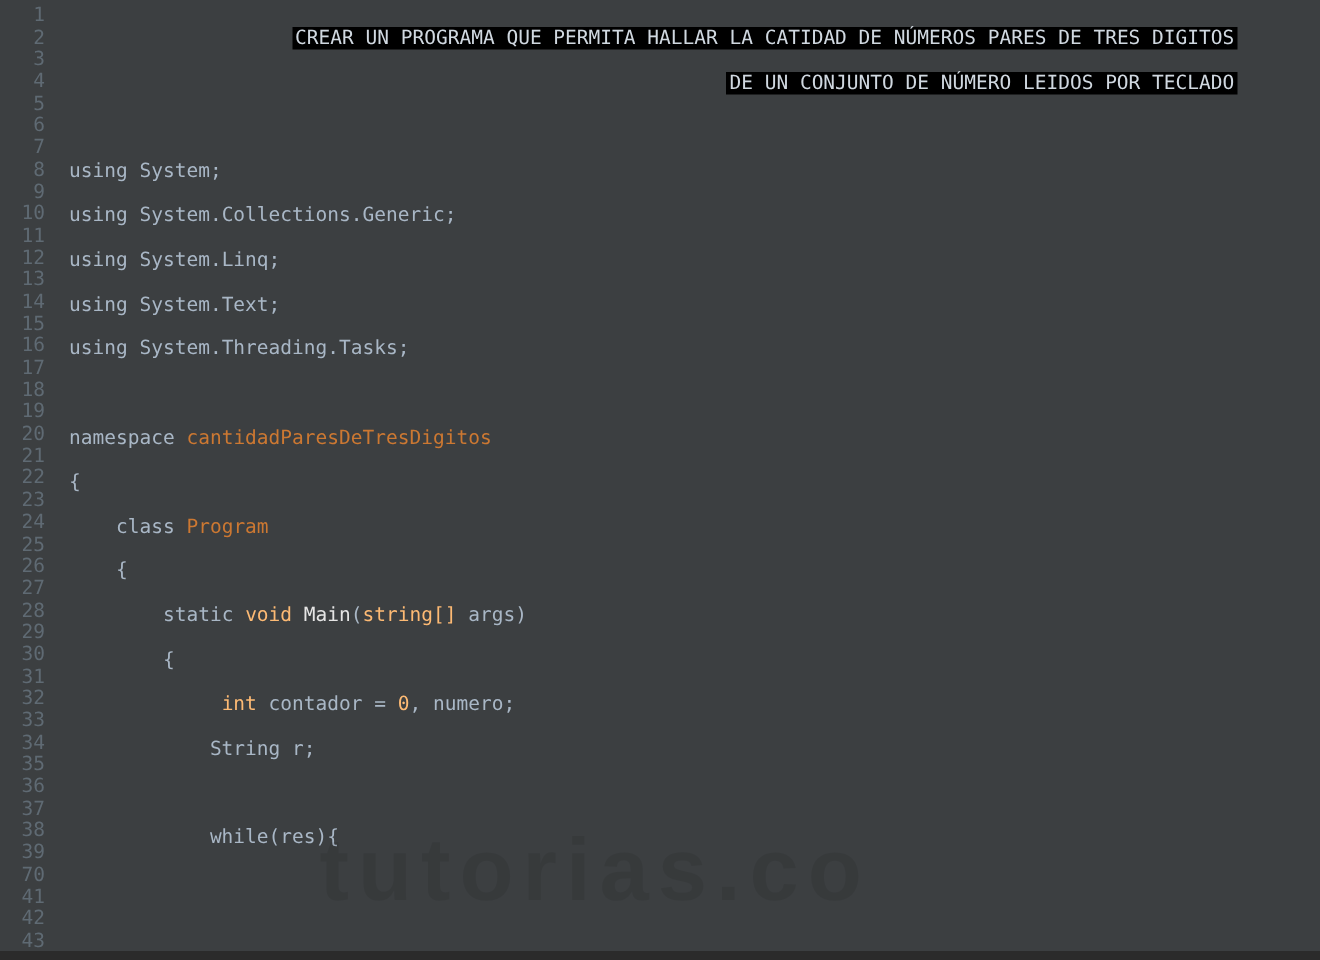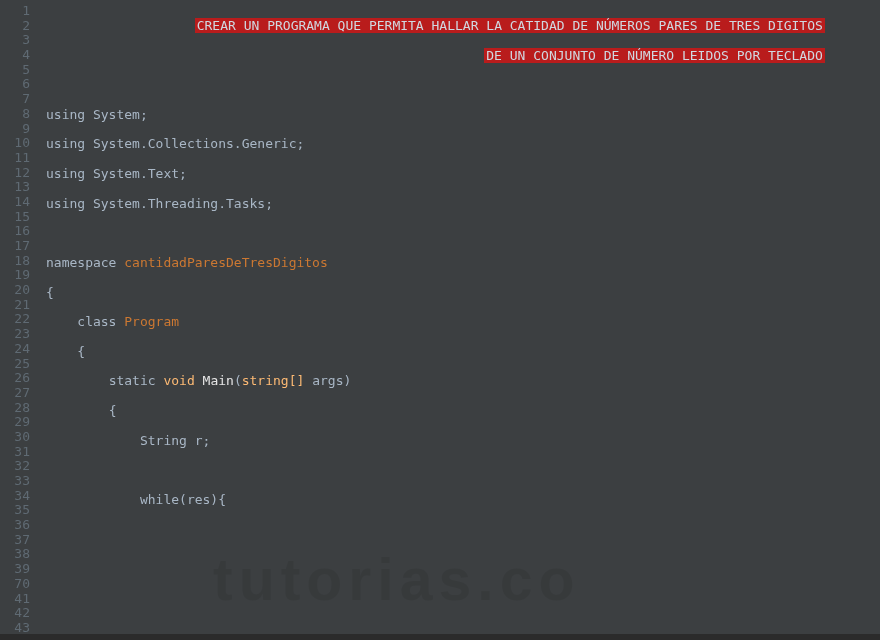--- a/index.html
+++ b/index.html
@@ -34,21 +34,21 @@
     padding-top: 4px;
     padding-left: 8px;
     white-space: pre;
     position: relative;
   }
   .code .line { height: 14.7px; }
   .kw-blue   { color: #fdba74; }   
   .kw-orange { color: #cc7832; text-align: right; }   
   .kw-yellow { color: #e5e5e5; }
   .comment-hl {
-    background: #b91c1c;
+    background: #000000;
     color: #d0d8e0;
     padding: 0 2px;
   }
   .watermark {
     position: absolute;
     bottom: 25px;
     left: 175px;
     font-size: 59px;
     font-weight: 900;
     letter-spacing: 6px;
@@ -112,29 +112,31 @@
       <div>41</div>
       <div>42</div>
       <div>43</div>
     </div>
   <div class="code">
 <div class="line">                   <span class="comment-hl">CREAR UN PROGRAMA QUE PERMITA HALLAR LA CATIDAD DE NÚMEROS PARES DE TRES DIGITOS</span></div>
 <div class="line">                                                        <span class="comment-hl">DE UN CONJUNTO DE NÚMERO LEIDOS POR TECLADO</span></div>
 <div class="line"></div>
 <div class="line"><span>using</span> <span>System;</span></div>
 <div class="line"><span>using</span> <span>System.Collections.Generic;</span></div>
+<div class="line"><span>using</span> <span>System.Linq;</span></div>
 <div class="line"><span>using</span> <span>System.Text;</span></div>
 <div class="line"><span>using</span> <span>System.Threading.Tasks;</span></div>
 <div class="line"></div>
 <div class="line"><span>namespace</span> <span class="kw-orange">cantidadParesDeTresDigitos</span></div>
 <div class="line"><span>{</span></div>
 <div class="line">    <span>class</span> <span class="kw-orange">Program</span></div>
 <div class="line">    <span>{</span></div>
 <div class="line">        <span>static</span> <span class="kw-blue">void</span> <span class="kw-yellow">Main</span>(<span class="kw-blue">string[]</span><span> args)</span></div>
 <div class="line">        <span>{</span></div>
+<div class="line">             <span class="kw-blue">int</span><span> contador = </span><span class="kw-blue">0</span><span>, numero;</span></div>
 <div class="line">            <span>String r;</span></div>
 <div class="line"></div>
 <div class="line">            <span>while</span><span>(res){</span></div>
 <div class="line"></div>
 
 
 
 
 
 

